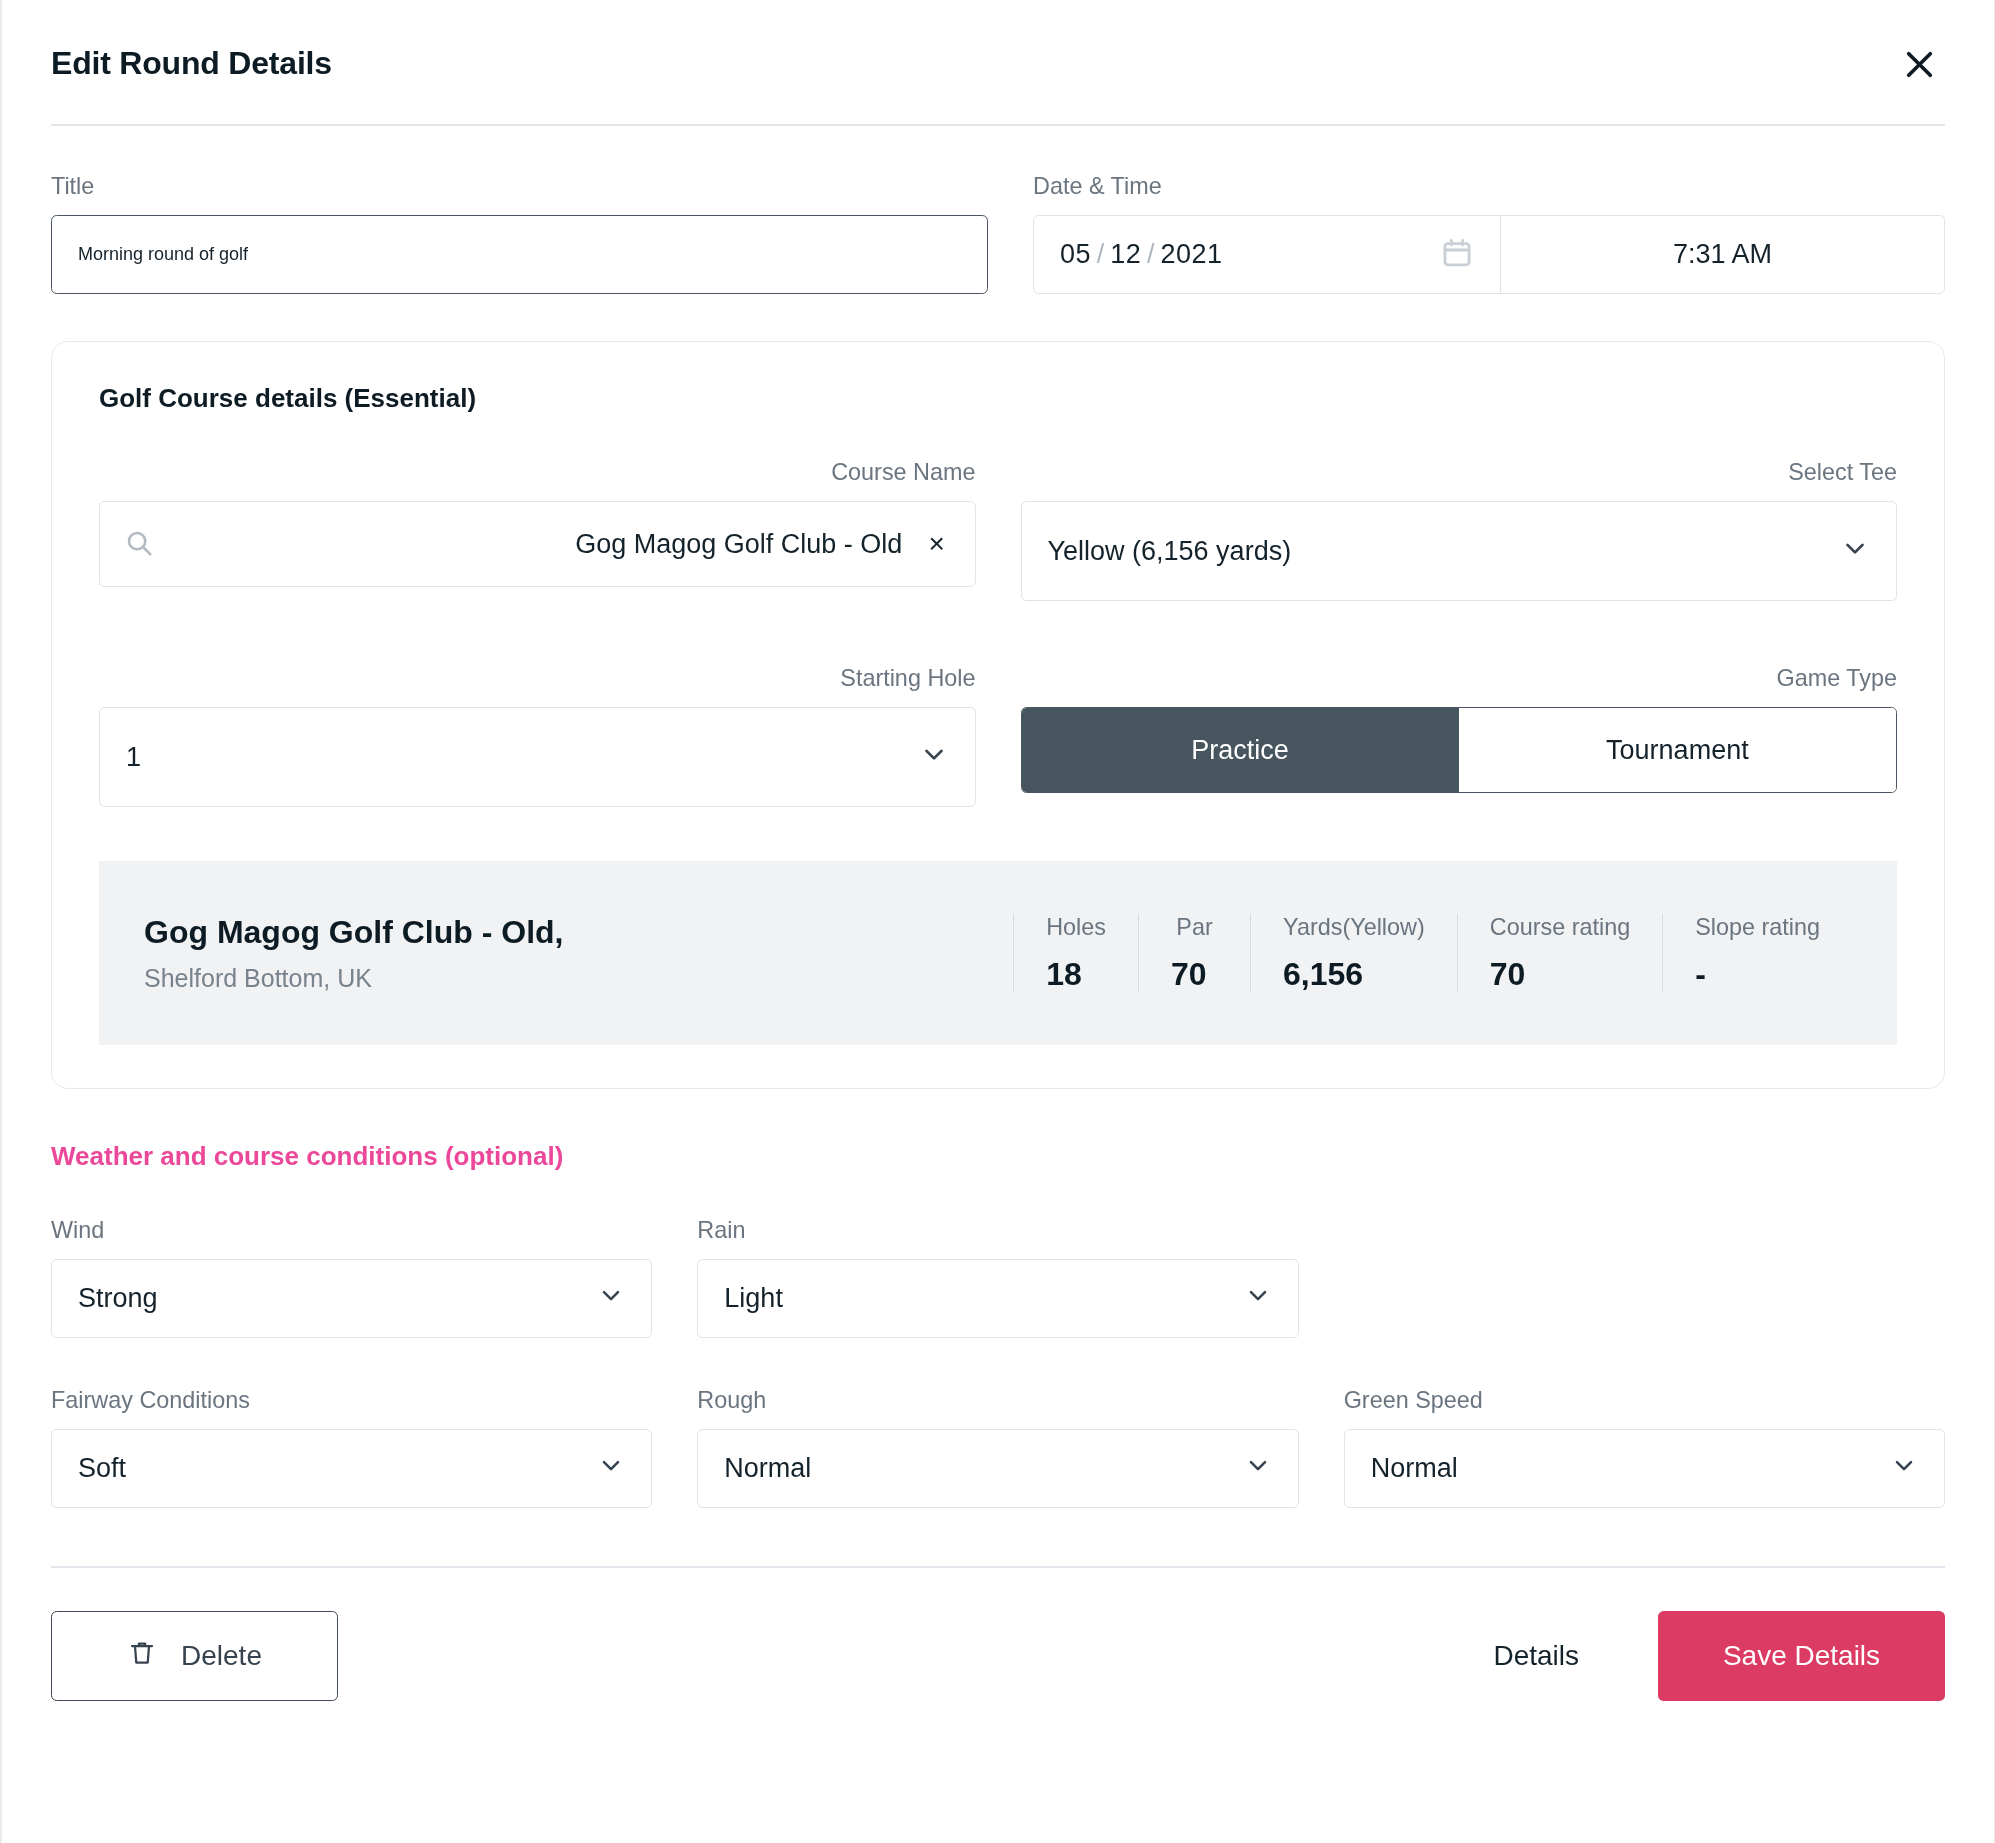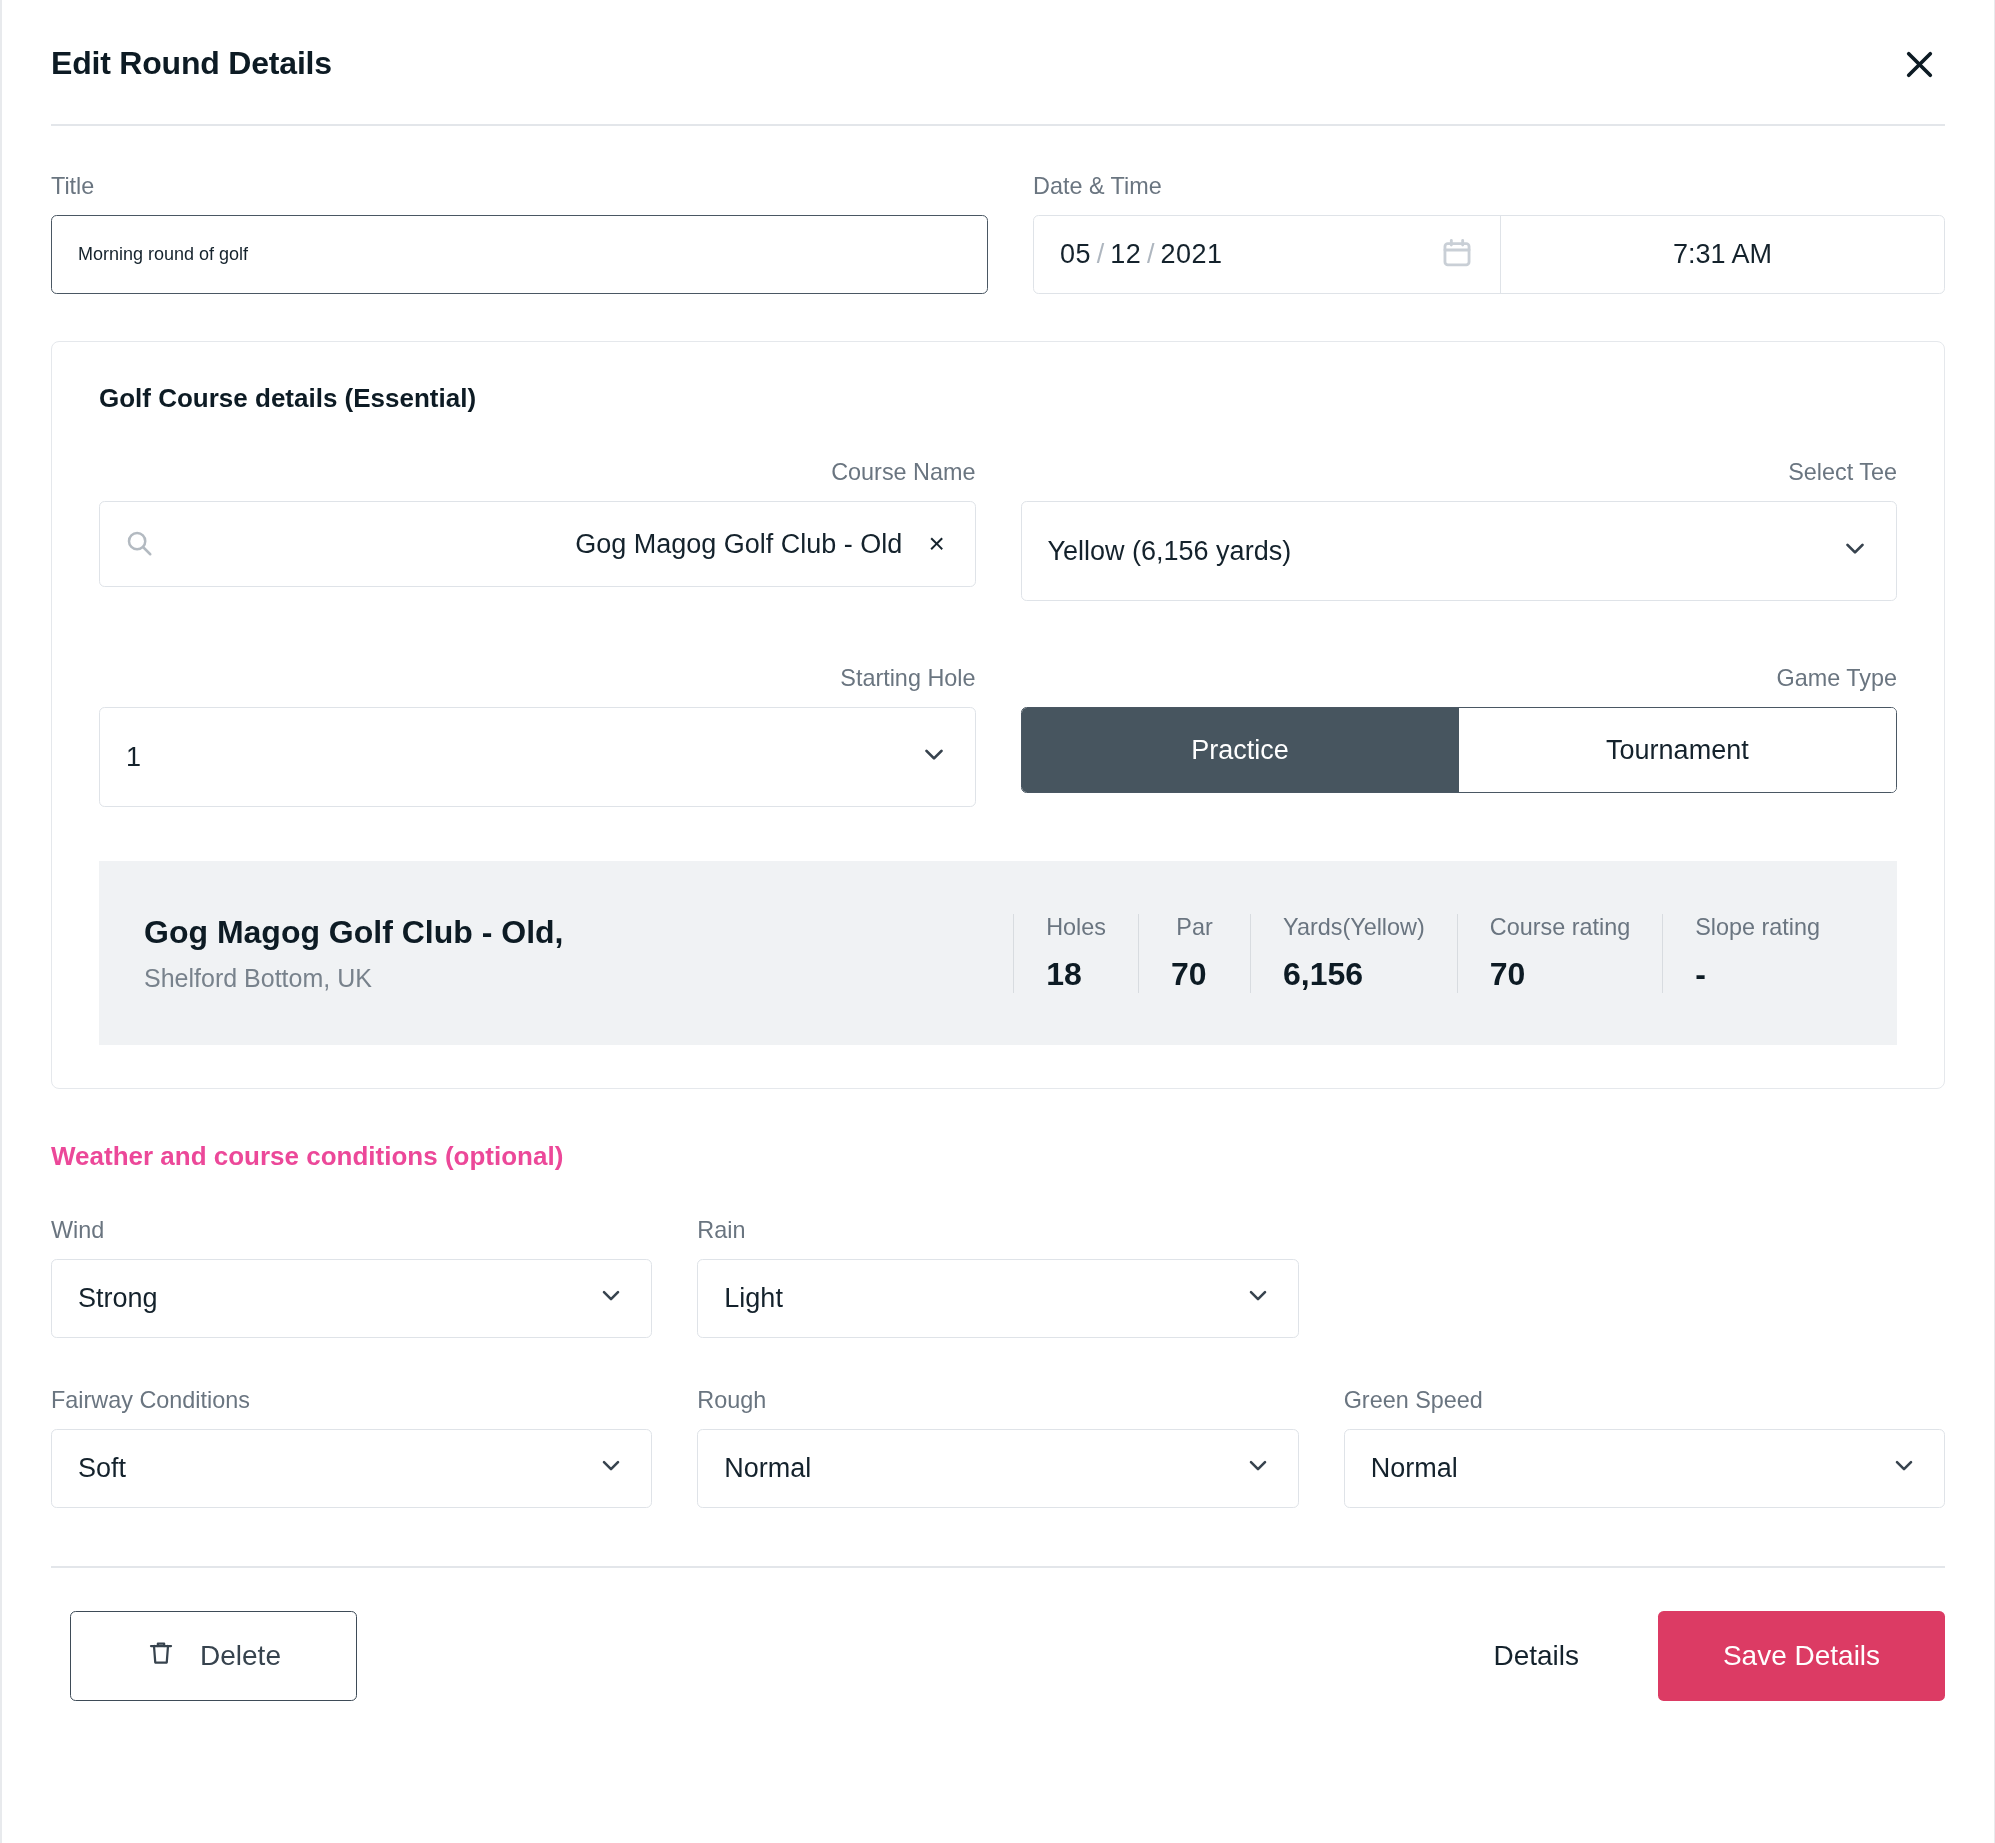--- a/index.html
+++ b/index.html
@@ -107,21 +107,21 @@
     align-items: center;
     justify-content: center;
     font-size: 27px;
     color: #14222c;
   }
 
   
   .course-card {
     margin-top: 47px;
     border: 1.9px solid #e5e8ec;
-    border-radius: 8px;
+    border-radius: 17px;
     padding: 41px 47px 43px 47px;
   }
   .card-title {
     font-size: 26px;
     font-weight: 700;
     color: #0d1b24;
     margin-bottom: 45px;
   }
   .grid-2 {
     display: flex;
@@ -250,21 +250,20 @@
   .footer-rule {
     height: 1.9px;
     background: #e3e6ea;
     margin-top: 58px;
   }
   .footer {
     display: flex;
     align-items: flex-start;
     justify-content: space-between;
     margin-top: 43px;
-    margin-left: 19px;
   }
   .delete-btn {
     height: 90px;
     min-width: 287px;
     border: 1.9px solid #3e4b57;
     border-radius: 5.6px;
     display: flex;
     align-items: center;
     justify-content: center;
     gap: 24px;

